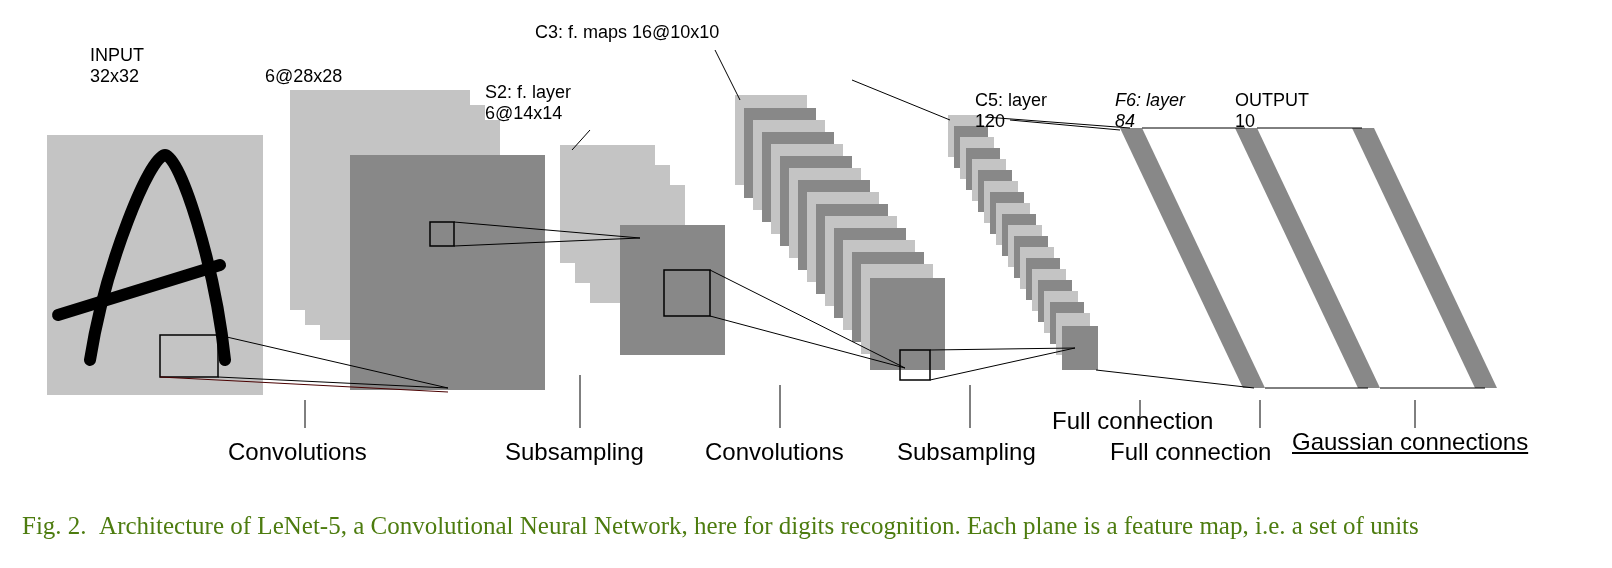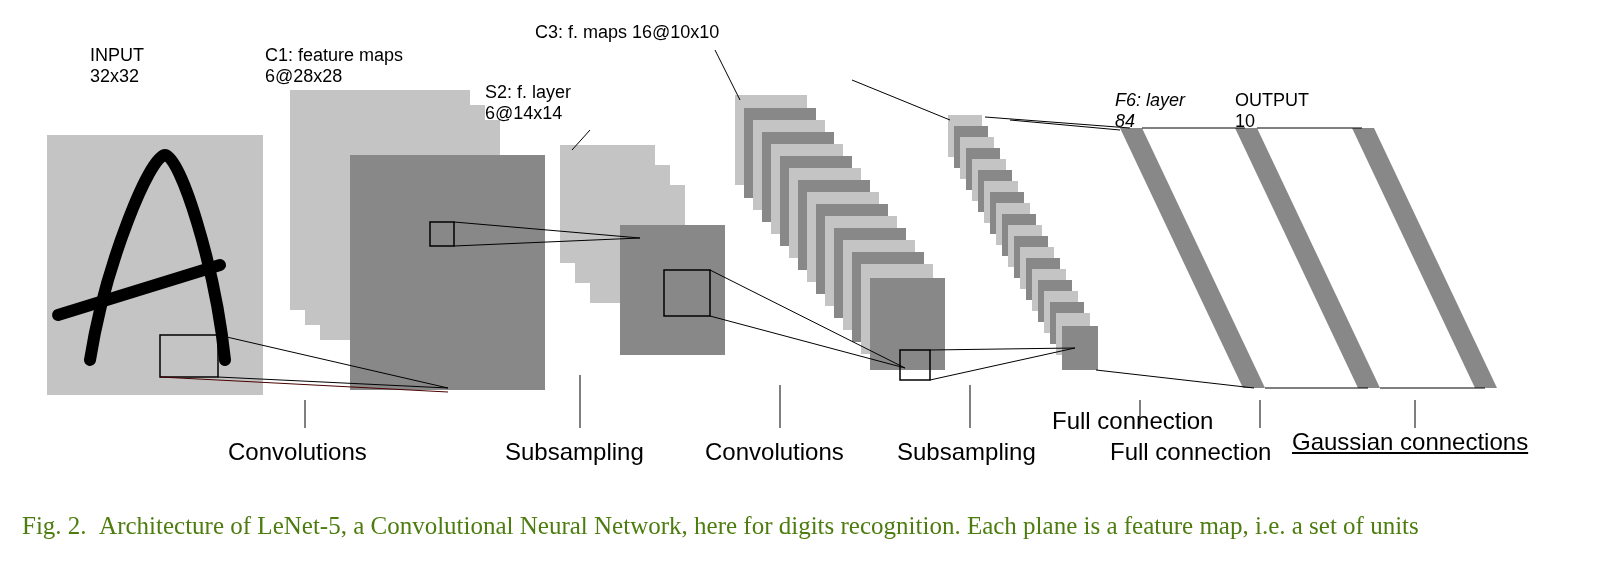--- a/index.html
+++ b/index.html
@@ -154,23 +154,24 @@
     <line x1="305" y1="400" x2="305" y2="428" stroke="#000" stroke-width="1"></line>
     <line x1="580" y1="375" x2="580" y2="428" stroke="#000" stroke-width="1"></line>
     <line x1="780" y1="385" x2="780" y2="428" stroke="#000" stroke-width="1"></line>
     <line x1="970" y1="385" x2="970" y2="428" stroke="#000" stroke-width="1"></line>
     <line x1="1140" y1="400" x2="1140" y2="428" stroke="#000" stroke-width="1"></line>
     <line x1="1260" y1="400" x2="1260" y2="428" stroke="#000" stroke-width="1"></line>
     <line x1="1415" y1="400" x2="1415" y2="428" stroke="#000" stroke-width="1"></line>
   </svg>
 
   <div class="label" style="left:90px;  top:45px;"><span>INPUT</span><br><span>32x32</span></div>
-  <div class="label" style="left:265px; top:45px;"><span>C1: feature maps</span><br><span>6@28x28</span></div>
+  <div class="label" style="left:265px; top:45px;"><br><span>6@28x28</span></div>
   <div class="label" style="left:485px; top:82px;"><span>S2: f. layer</span><br><span>6@14x14</span></div>
   <div class="label" style="left:535px; top:22px;"><span>C3: f. maps 16@10x10</span></div>
+  <div class="label" style="left:975px; top:90px;"><span>C5: layer</span><br><span>120</span></div>
   <div class="label" style="left:1115px;top:90px;font-style:italic;"><span>F6: layer</span><br><span>84</span></div>
   <div class="label" style="left:1235px;top:90px;"><span>OUTPUT</span><br><span>10</span></div>
 
   <div class="op-label" style="left:228px;  top:438px;">Convolutions</div>
   <div class="op-label" style="left:505px;  top:438px;">Subsampling</div>
   <div class="op-label" style="left:705px;  top:438px;">Convolutions</div>
   <div class="op-label" style="left:897px;  top:438px;">Subsampling</div>
   <div class="op-label" style="left:1052px; top:407px;">Full connection</div>
   <div class="op-label" style="left:1110px; top:438px;">Full connection</div>
   <div class="op-label" style="left:1292px; top:428px;text-decoration:underline;">Gaussian connections</div>

